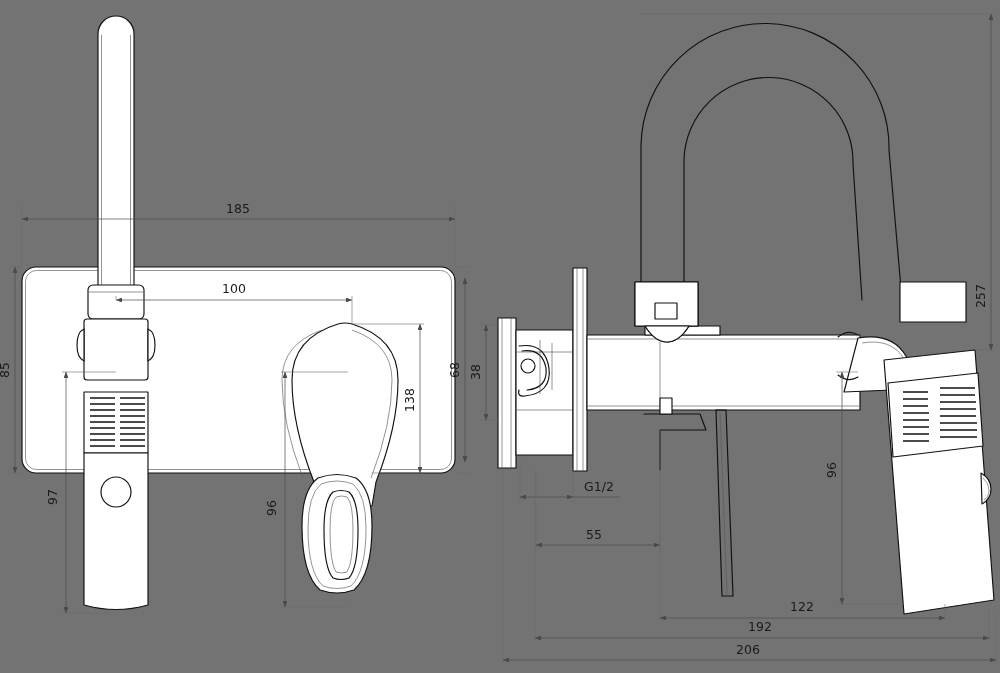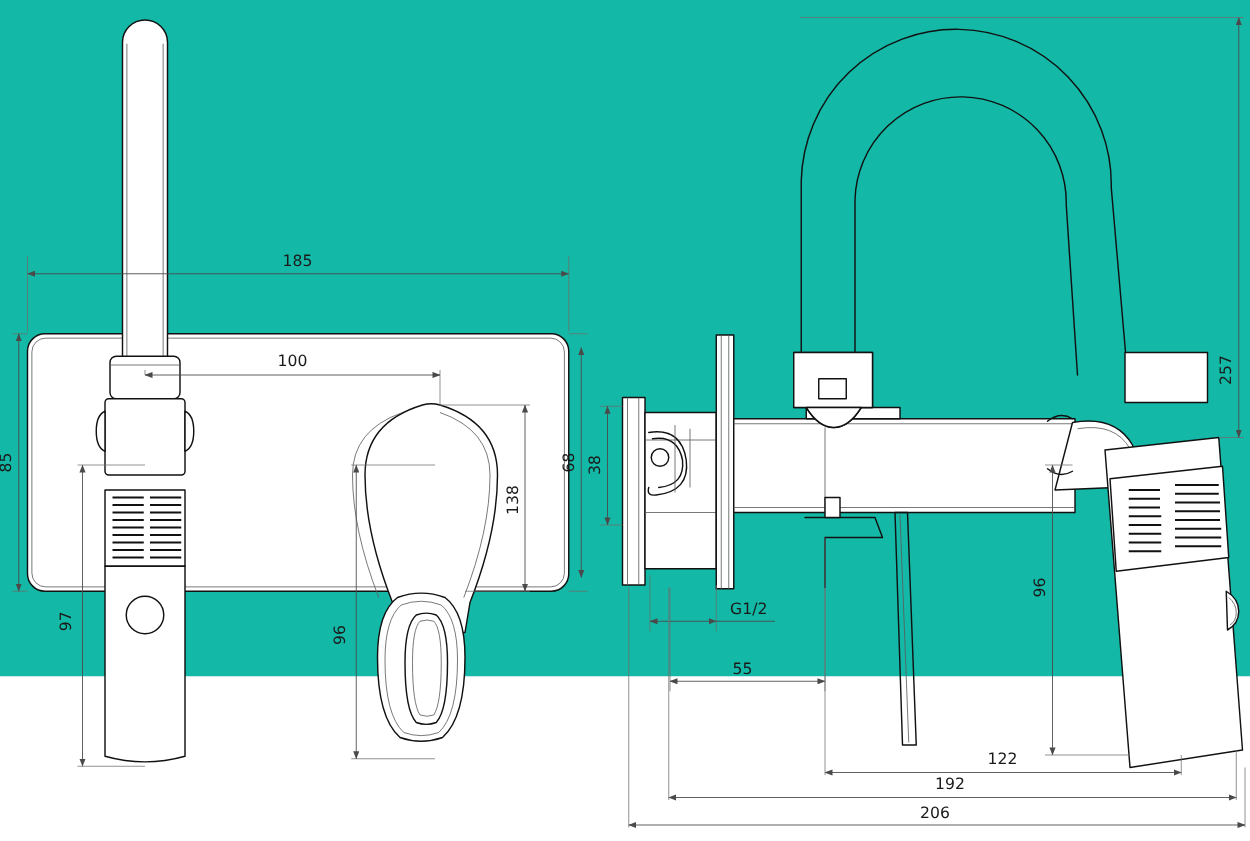--- a/index.html
+++ b/index.html
@@ -1,18 +1,18 @@
 <!DOCTYPE html>
 <html><head>
 <meta charset="utf-8">
 <style>
   html,body{margin:0;padding:0;background:#ffffff;}
   body{width:1000px;height:673px;overflow:hidden;
        font-family:"DejaVu Sans","Liberation Sans",sans-serif;}
-  #stage{position:relative;width:1000px;height:541px;background:#14b8a6;}
+  #stage{position:relative;width:1000px;height:673px;background:#737373;}
   svg#dwg{position:absolute;left:0;top:0;width:1000px;height:673px;display:block;}
   .obj{fill:none;stroke:#111111;stroke-width:1.15;stroke-linejoin:round;stroke-linecap:round;}
   .objF{fill:#ffffff;stroke:#111111;stroke-width:1.15;stroke-linejoin:round;}
   .thin{fill:none;stroke:#5a5a5a;stroke-width:0.65;}
   .dim{fill:none;stroke:#4a4a4a;stroke-width:0.7;}
   .ext{fill:none;stroke:#6d6d6d;stroke-width:0.6;}
   .arr{fill:#4a4a4a;stroke:none;}
   .dtxt{font-family:"DejaVu Sans","Liberation Sans",sans-serif;font-size:12.5px;fill:#1a1a1a;}
   .dtxtv{font-family:"DejaVu Sans","Liberation Sans",sans-serif;font-size:12.5px;fill:#1a1a1a;}
   .rib{fill:none;stroke:#111111;stroke-width:1.55;stroke-linecap:butt;}

